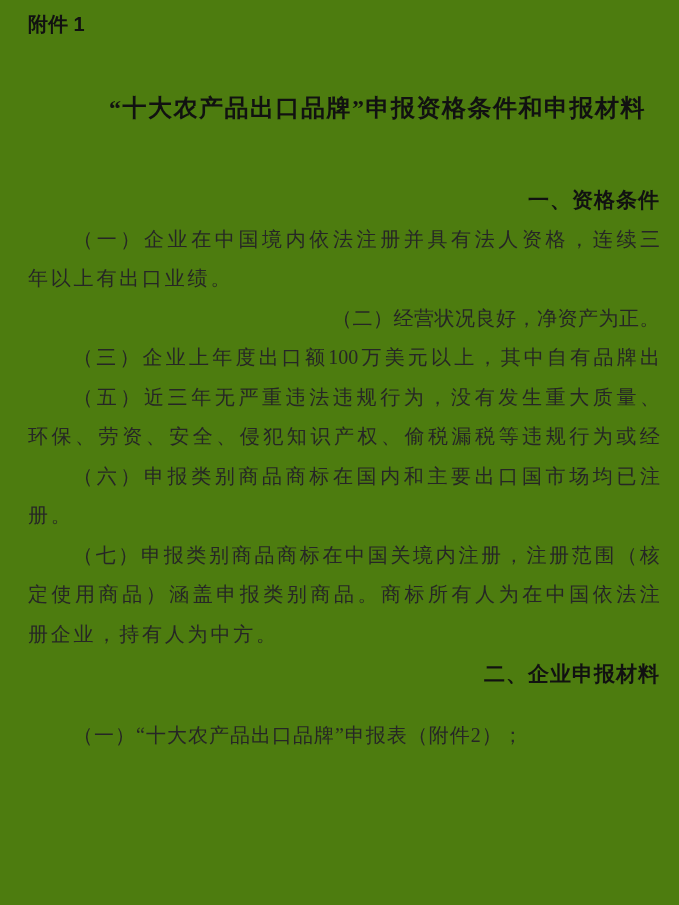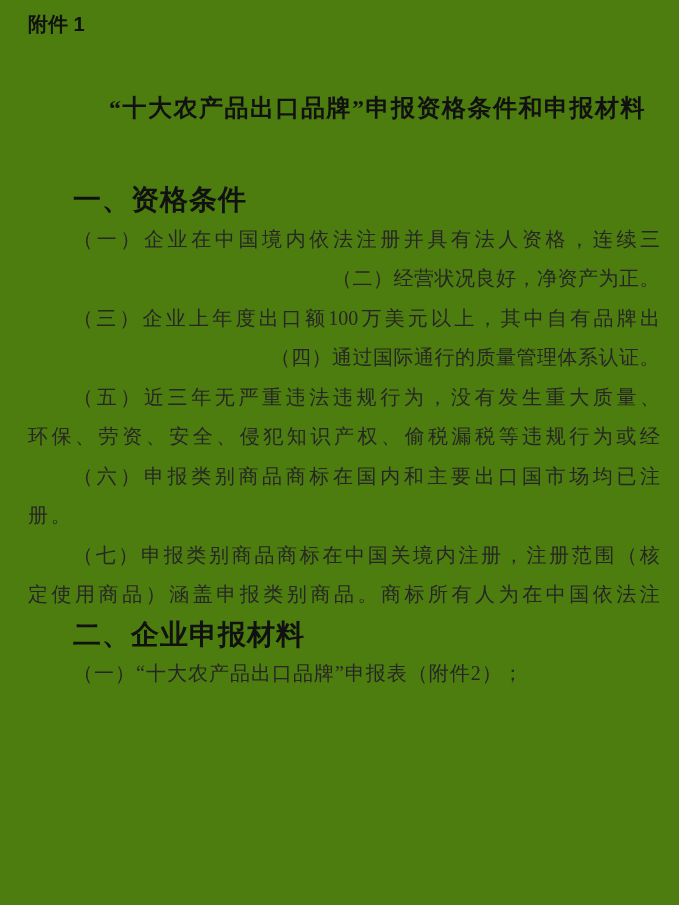--- a/index.html
+++ b/index.html
@@ -43,33 +43,34 @@
   .line {
     line-height: 39.5px;
     height: 39.5px;
     font-size: 20px;
     color: #262626;
     white-space: nowrap;
   }
   .heading {
     font-family: "Liberation Sans", "DejaVu Sans", sans-serif;
     font-weight: 700;
-    font-size: 28px;
+    font-size: 21px;
     letter-spacing: 1px;
     color: #111111;
     padding-left: 45px;
+    text-align: right;
   }
   .indent { padding-left: 45px; }
   .stretch {
     display: flex;
     justify-content: space-between;
   }
   .stretch span { flex: 0 0 auto; }
   .ls0 { letter-spacing: 0.5px; text-align: right; }
-  .ls1 { letter-spacing: 1px; }
+  .ls1 { letter-spacing: 1px; margin-top: 22px; }
   .ls3 { letter-spacing: 2.8px; }
   .ls5 { letter-spacing: 4.6px; }
 </style>
 </head>
 <body>
 
 <div class="page">
 
   <div class="attachment">附件 1</div>
 
@@ -99,20 +100,21 @@
         <span>有</span>
         <span>法</span>
         <span>人</span>
         <span>资</span>
         <span>格</span>
         <span>，</span>
         <span>连</span>
         <span>续</span>
         <span>三</span>
       </div>
+    <div class="line ls3">年以上有出口业绩。</div>
 
     <div class="line ls0 indent">（二）经营状况良好，净资产为正。</div>
 
     <div class="line stretch indent">
         <span>（</span>
         <span>三</span>
         <span>）</span>
         <span>企</span>
         <span>业</span>
         <span>上</span>
@@ -130,21 +132,20 @@
         <span>，</span>
         <span>其</span>
         <span>中</span>
         <span>自</span>
         <span>有</span>
         <span>品</span>
         <span>牌</span>
         <span>出</span>
       </div>
 
-    <div class="line ls0 indent">（四）通过国际通行的质量管理体系认证。</div>
 
     <div class="line stretch indent">
         <span>（</span>
         <span>五</span>
         <span>）</span>
         <span>近</span>
         <span>三</span>
         <span>年</span>
         <span>无</span>
         <span>严</span>
@@ -275,19 +276,20 @@
         <span>有</span>
         <span>人</span>
         <span>为</span>
         <span>在</span>
         <span>中</span>
         <span>国</span>
         <span>依</span>
         <span>法</span>
         <span>注</span>
       </div>
+    <div class="line ls3">册企业，持有人为中方。</div>
 
     <div class="line heading">二、企业申报材料</div>
 
     <div class="line ls1 indent">（一）“十大农产品出口品牌”申报表（附件2）；</div>
 
   </div>
 </div>
 
 </body></html>

